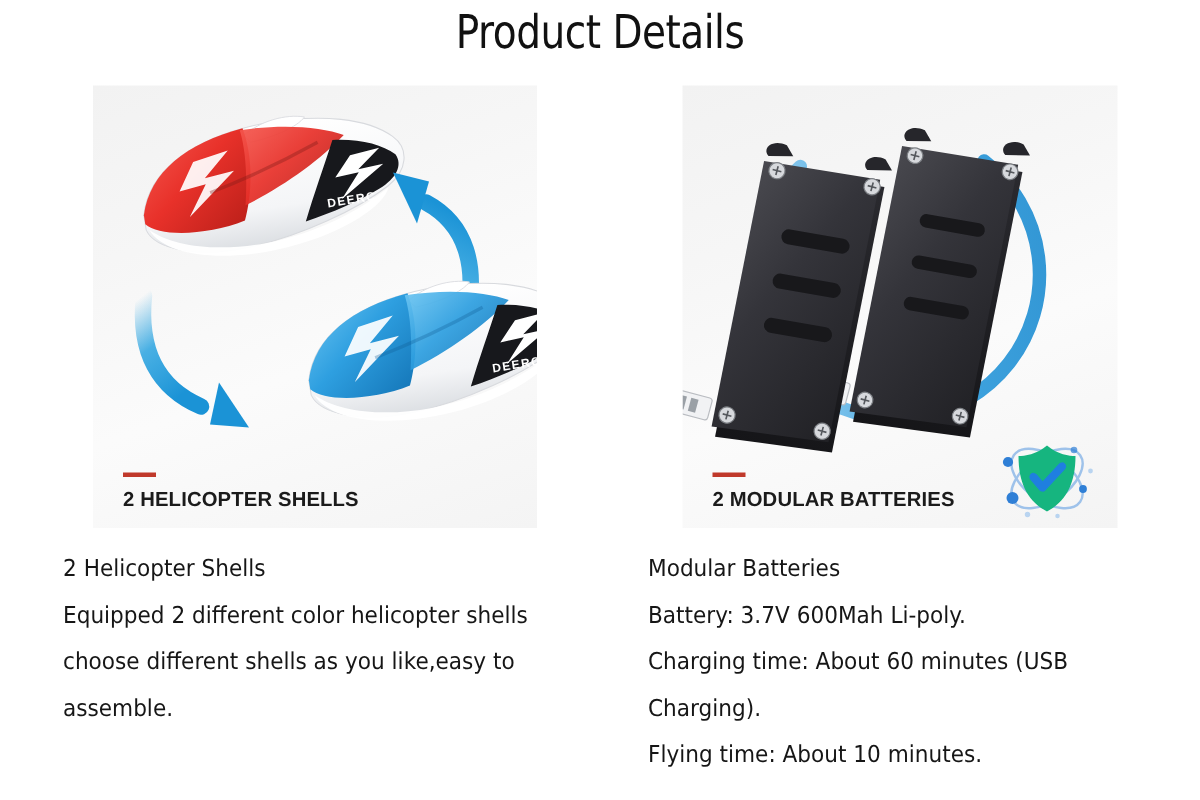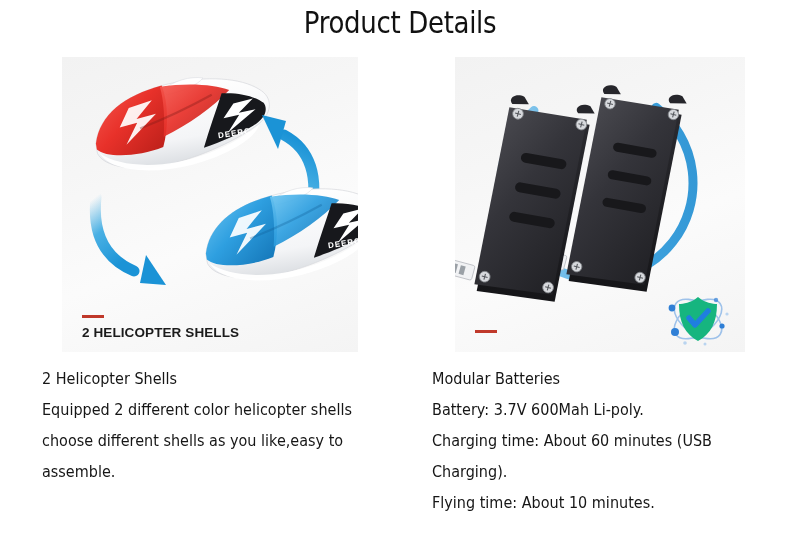--- a/index.html
+++ b/index.html
@@ -290,20 +290,21 @@
       <g fill="#b9d4f0">
         <circle cx="26" cy="55" r="1.8"></circle>
           <circle cx="46" cy="56" r="1.5"></circle>
           <circle cx="68" cy="26" r="1.6"></circle>
       </g>
     </svg>
   </div>
 
   <div class="caption">
     <div class="caption-dash"></div>
+    <div class="caption-text">2 MODULAR BATTERIES</div>
   </div>
 </div>
 
 <div class="body-text" id="text-shells">
   <div>2 Helicopter Shells</div>
   <div>Equipped 2 different color helicopter shells</div>
   <div>choose different shells as you like,easy to</div>
   <div>assemble.</div>
 </div>
 

